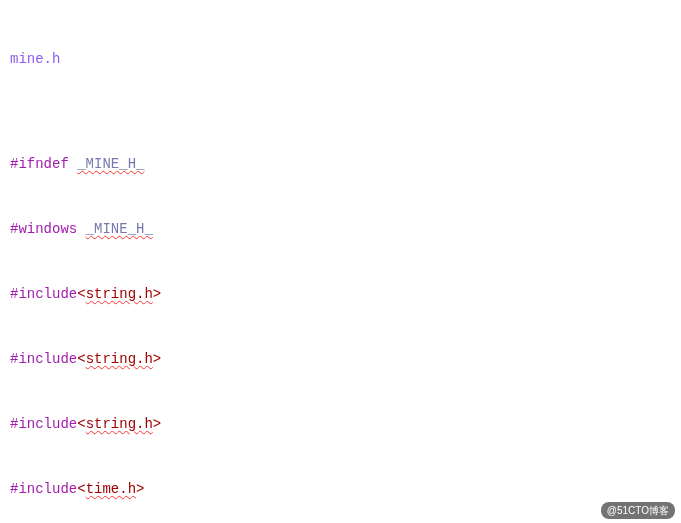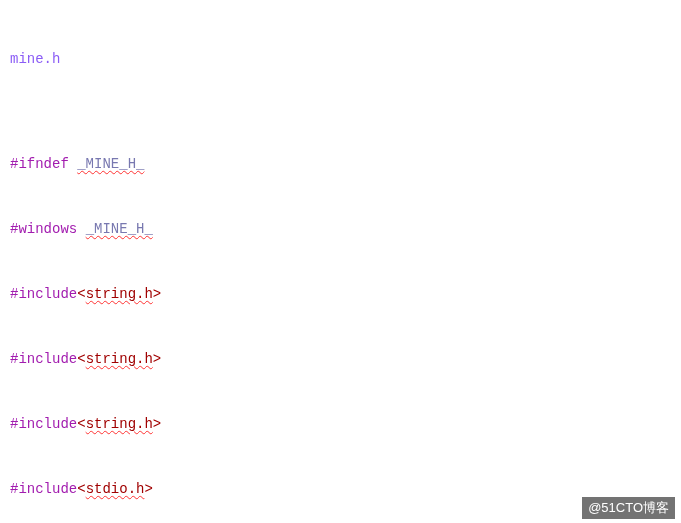--- a/index.html
+++ b/index.html
@@ -34,37 +34,37 @@
     text-decoration-thickness: 1px;
     text-underline-offset: 2px;
   }
   .watermark {
     position: absolute;
     right: 6px;
     bottom: 4px;
     background: rgba(0,0,0,0.55);
     color: #fff;
     font-family: Arial, sans-serif;
-    font-size: 13px;
+    font-size: 10px;
     padding: 1px 6px;
-    border-radius: 0;
+    border-radius: 8px;
   }
 </style>
 </head>
 <body>
 
 <div class="editor">
   <div class="filename">mine.h</div>
 
   <span class="line"><span class="kw-directive">#ifndef</span> <span class="macro-name squiggle">_MINE_H_</span></span>
   <span class="line"><span class="kw-directive">#windows</span> <span class="macro-name squiggle">_MINE_H_</span></span>
   <span class="line"><span class="kw-directive">#include</span><span class="header-file">&lt;</span><span class="header-file squiggle">string.h</span><span class="header-file">&gt;</span></span>
   <span class="line"><span class="kw-directive">#include</span><span class="header-file">&lt;</span><span class="header-file squiggle">string.h</span><span class="header-file">&gt;</span></span>
   <span class="line"><span class="kw-directive">#include</span><span class="header-file">&lt;</span><span class="header-file squiggle">string.h</span><span class="header-file">&gt;</span></span>
-  <span class="line"><span class="kw-directive">#include</span><span class="header-file">&lt;</span><span class="header-file squiggle">stdio.h</span><span class="header-file">&gt;</span></span>
+  <span class="line"><span class="kw-directive">#include</span><span class="header-file">&lt;</span><span class="header-file squiggle">time.h</span><span class="header-file">&gt;</span></span>
   
   
   
   
   <span class="line"></span>
   
   
 
   
 

